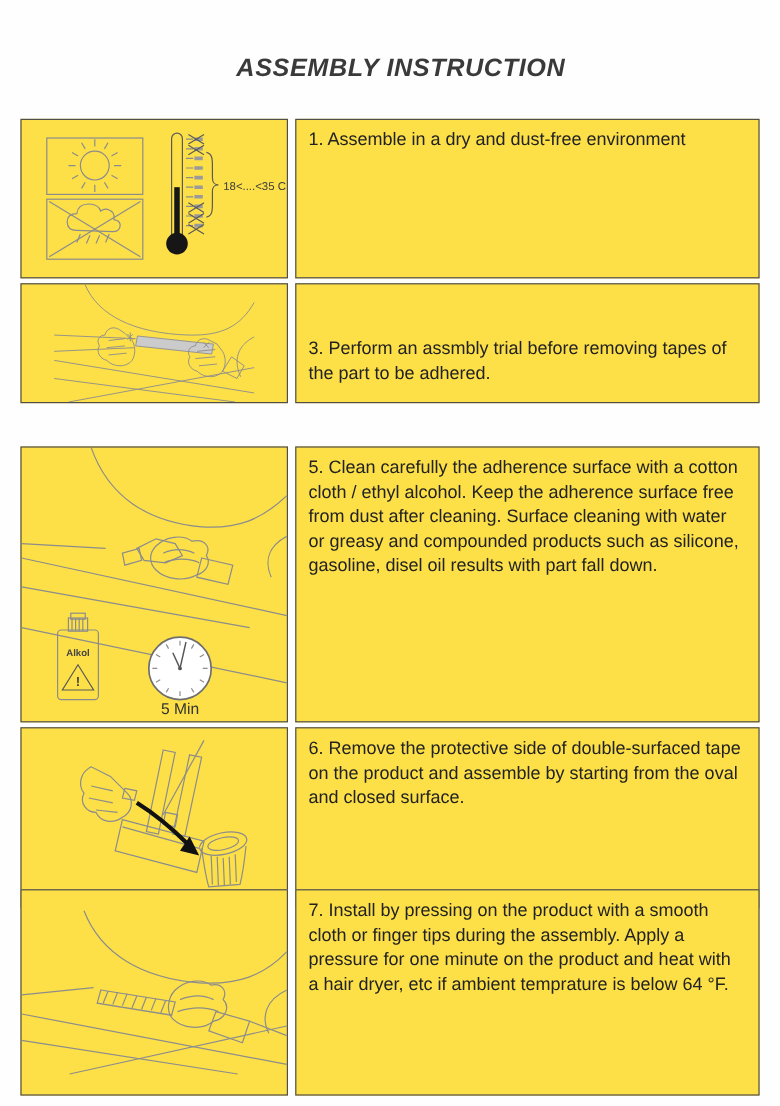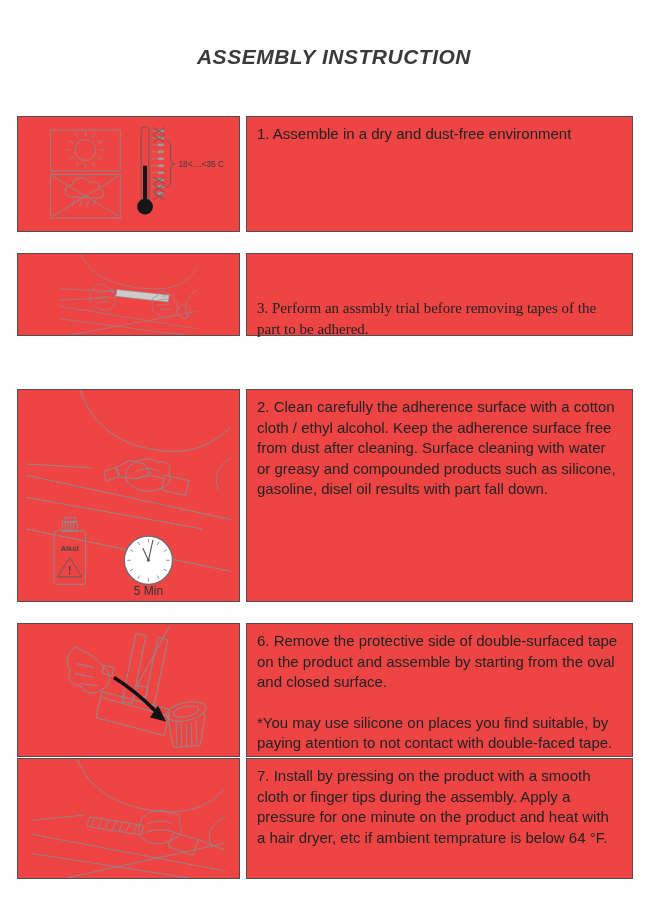--- a/index.html
+++ b/index.html
@@ -6,26 +6,26 @@
   .page{
     position:relative;width:650px;height:922px;background:#fefefe;overflow:hidden;
     font-family:"Liberation Sans",sans-serif;color:#1f1f1f;
   }
   .title{
     position:absolute;top:36px;left:0;width:650px;text-align:center;
     font-style:italic;font-weight:600;font-size:21px;letter-spacing:.5px;color:#3a3a3a;margin:9px;
   }
   .row{position:absolute;left:17px;width:616px;}
   .r1{top:99px;height:133px;}
-  .r2{top:236px;height:100px;font-family:Liberation Serif, serif;}
+  .r2{top:236px;height:100px;}
   .r3{top:372px;height:230px;}
   .r4{top:606px;height:151px;}
-  .r5{top:741px;height:138px;}
+  .r5{top:741px;height:172px;}
   .panel,.textbox{
-    position:absolute;top:0;bottom:0;background:#ef4444;border:1px solid #4f4f4f;box-sizing:border-box;margin-top:17px;
+    position:absolute;top:0;bottom:0;background:#fde047;border:1px solid #4f4f4f;box-sizing:border-box;
   }
   .panel{left:0;width:223px;}
   .textbox{left:229px;width:387px;padding:7px 12px 6px 10px;}
   .textbox p{margin:0;font-size:15px;line-height:20.5px;color:#222;}
   .textbox p + p{margin-top:20px;}
   .r2 .textbox{padding-top:44px;}
   svg{display:block;width:100%;height:100%;}
   svg text{font-family:"Liberation Sans",sans-serif;}
   .ln{stroke:#8c8c8c;fill:none;stroke-width:1;}
   .lnd{stroke:#5a5a5a;fill:none;stroke-width:1;}
@@ -198,21 +198,21 @@
               <line x1="120.5" y1="164" x2="122.5" y2="167.5"></line>
           </g>
           <line x1="132" y1="184" x2="137" y2="162" stroke="#555" stroke-width="1.2"></line>
           <line x1="132" y1="184" x2="126" y2="171" stroke="#555" stroke-width="1.2"></line>
           <circle cx="132" cy="184" r="1.6" fill="#555"></circle>
           <text x="132" y="222" text-anchor="middle" font-size="13" fill="#333">5 Min</text>
         </g>
       </svg>
     </div>
     <div class="textbox">
-      <p>2. Clean carefully the adherence surface with a cotton cloth / ethyl alcohol. Keep the adherence surface free from dust after cleaning. Surface cleaning with water or greasy and compounded products such as silicone, gasoline, disel oil results with part fall down.</p>
+      <p>5. Clean carefully the adherence surface with a cotton cloth / ethyl alcohol. Keep the adherence surface free from dust after cleaning. Surface cleaning with water or greasy and compounded products such as silicone, gasoline, disel oil results with part fall down.</p>
     </div>
   </div>
 
   <div class="row r4">
     <div class="panel">
       <svg viewBox="0 0 221 129">
         <line class="ln" x1="152" y1="0" x2="118" y2="62"></line>
         <polygon class="ln" fill="#fff" points="118,8 128,10 114,78 104,76"></polygon>
         <polygon class="ln" fill="#fff" points="140,12 150,14 136,80 126,78"></polygon>
         <polygon class="ln" fill="#ddd" points="120,60 130,62 128,72 118,70"></polygon>
@@ -236,21 +236,20 @@
               <line x1="163" y1="97" x2="164" y2="121"></line>
             <line x1="168" y1="98" x2="169" y2="121"></line>
               <line x1="173" y1="97" x2="174" y2="120"></line>
             <line x1="178" y1="95" x2="179" y2="118"></line>
           </g>
         </g>
       </svg>
     </div>
     <div class="textbox">
       <p>6. Remove the protective side of double-surfaced tape on the product and assemble by starting from the oval and closed surface.</p>
-      <p>*You may use silicone on places you find suitable, by paying atention to not contact with double-faced tape.</p>
     </div>
   </div>
 
   <div class="row r5">
     <div class="panel">
       <svg viewBox="0 0 221 136">
         <path class="ln" d="M52,0 C66,36 100,56 148,60 C180,62 202,54 221,34"></path>
         <path class="ln" d="M221,66 C204,74 199,88 206,102"></path>
         <line class="ln" x1="0" y1="70" x2="60" y2="64"></line>
         <line class="ln" x1="0" y1="86" x2="221" y2="128"></line>

